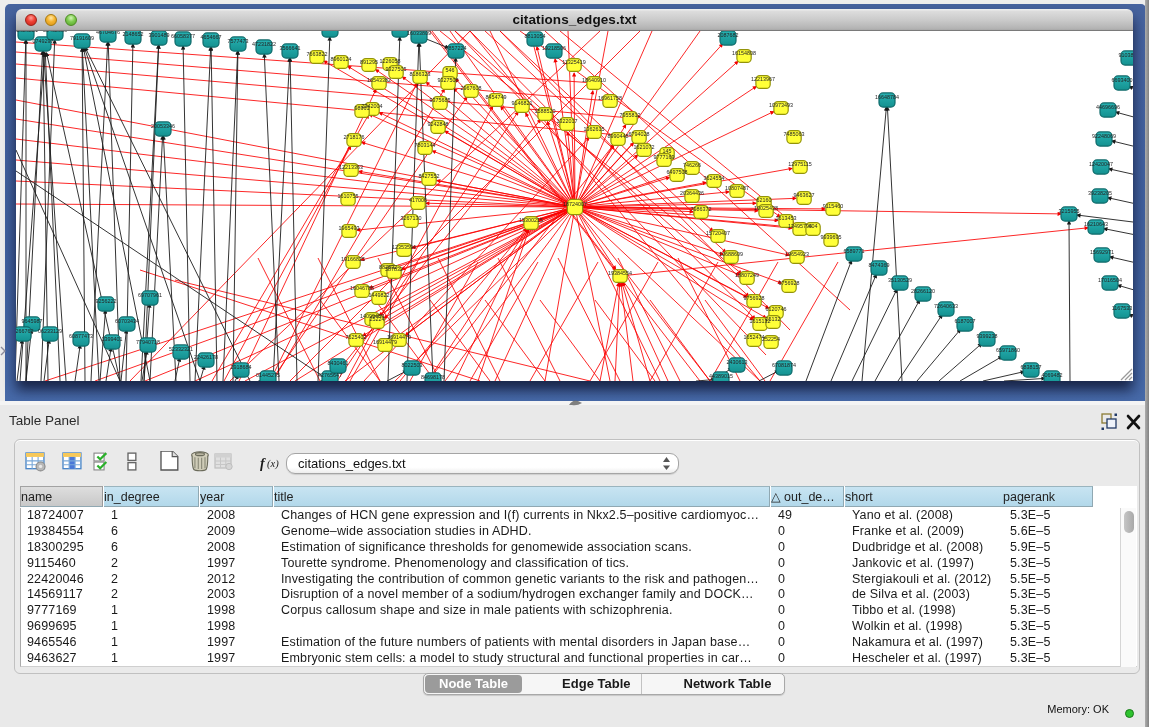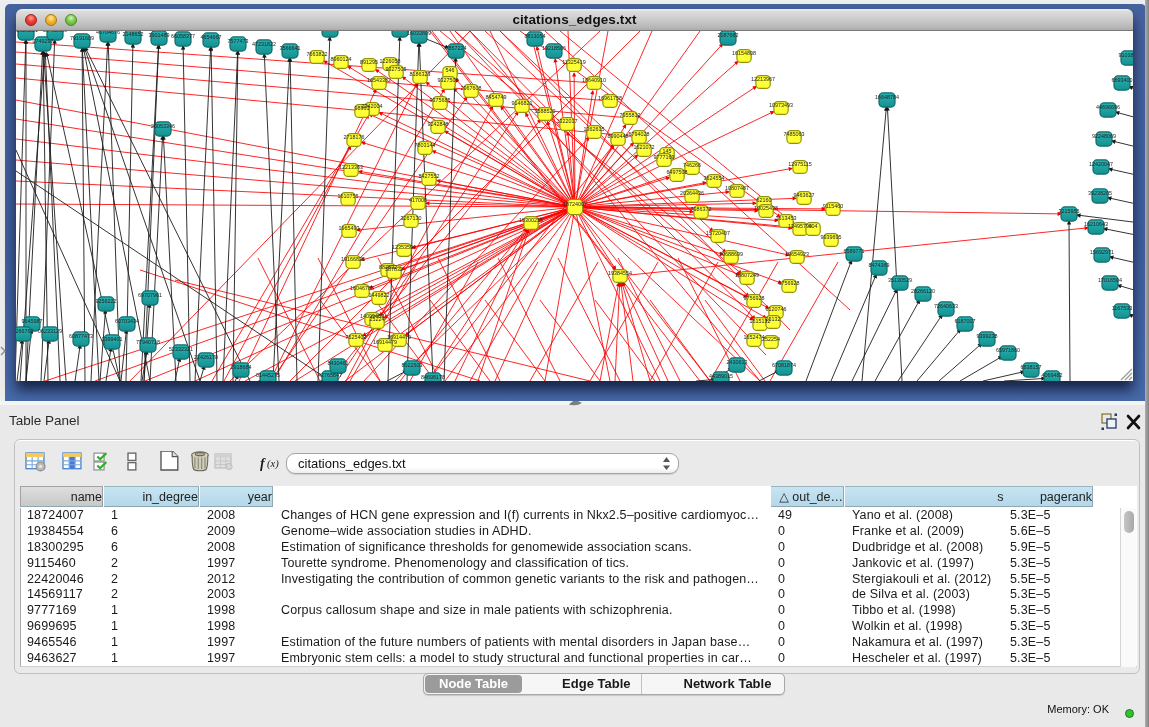--- a/index.html
+++ b/index.html
@@ -9,21 +9,21 @@
 .titlebar { position:absolute; left:0; top:0; width:100%; height:22px; border-radius:6px 6px 0 0; background:linear-gradient(180deg,#f0f0f0 0%,#dcdcdc 12%,#c9c9c9 55%,#b4b4b4 92%,#a8a8a8 100%); border-bottom:1px solid #7a7a7a; }
 .title { position:absolute; width:100%; text-align:center; top:3px; font-size:13.5px; font-weight:bold; color:#111; letter-spacing:0.1px; }
 .tl { position:absolute; top:5px; width:12px; height:12px; border-radius:50%; }
 .tl.r { left:9px; background:radial-gradient(circle at 50% 30%, #ff9d97 0%, #ee4034 45%, #c62419 100%); border:1px solid #9e2018; }
 .tl.y { left:29px; background:radial-gradient(circle at 50% 30%, #ffe9a8 0%, #f5b32e 45%, #d79316 100%); border:1px solid #a8790f; }
 .tl.g { left:49px; background:radial-gradient(circle at 50% 30%, #d2f5b6 0%, #7ecb4f 45%, #54a32a 100%); border:1px solid #4d8c24; }
 .tablepanel { position:absolute; left:0; top:401px; width:1145px; height:326px; background:#e9e9e9; border-top:4px solid #f4f4f4; }
 .tp-title { position:absolute; left:9px; top:8px; font-size:13.5px; color:#2a2a2a; }
 .toolpanel { position:absolute; left:14px; top:34px; width:1126px; height:235px; background:#eaeaea; border:1px solid #c0c0c0; border-radius:6px; box-shadow:inset 0 1px 0 #fff; }
 .thead { position:absolute; left:5px; top:46px; width:1117px; height:22px; background:#fff; }
-.th { position:absolute; top:0; height:21px; background:linear-gradient(180deg,#c8e4f2,#b2d8ea); border-right:1px solid #90a8b2; border-top:1px solid #9ab4be; border-bottom:1px solid #90a8b2; text-align:right; font-size:12.5px; color:#222; line-height:21px; }
+.th { position:absolute; top:0; height:21px; background:linear-gradient(180deg,#c8e4f2,#b2d8ea); border-right:1px solid #90a8b2; border-top:1px solid #9ab4be; border-bottom:1px solid #90a8b2; text-align:left; font-size:12.5px; color:#222; line-height:21px; }
 .th.name { background:linear-gradient(180deg,#dedede,#c8c8c8); border-right:1px solid #9a9a9a; border-top:1px solid #a2a2a2; border-left:1px solid #a2a2a2; }
 .tbody { position:absolute; left:5px; top:68px; width:1117px; height:159px; background:#fff; border-left:1px solid #aaa; border-bottom:1px solid #cfcfcf; }
 .tr { position:relative; height:15.9px; }
 .td { position:absolute; top:0; padding-left:6px; font-size:12.5px; letter-spacing:0.15px; color:#1a1a1a; white-space:nowrap; overflow:hidden; line-height:15.9px; }
 .sbar { position:absolute; left:1105px; top:68px; width:16px; height:159px; background:#fafafa; border-left:1px solid #d5d5d5; }
 .sthumb { position:absolute; left:2.5px; top:3px; width:10px; height:22px; border-radius:6px; background:linear-gradient(90deg,#c6c6c6,#a8a8a8); }
 .tabs { position:absolute; left:423px; top:268px; height:22px; background:#f6f6f6; border:1px solid #a8a8a8; border-radius:5px; display:flex; box-shadow:0 1px 1px rgba(0,0,0,.15); }
 .tab { font-size:13px; color:#1a1a1a; font-weight:bold; line-height:20px; padding:0 10px; border-right:1px solid #c2c2c2;margin-left:29px; }
 .tab.sel { background:#9b9b9b; color:#fff; border-radius:4px; margin:1px; border-right:none; font-weight:bold; padding:0 14px; line-height:18px; }
 .tab:last-child { border-right:none; padding:0 13px; }
@@ -658,20 +658,21 @@
       <span style="position:absolute;left:11px;top:2px;font-size:13px;color:#111">citations_edges.txt</span>
       <svg width="9" height="14" style="position:absolute;right:7px;top:3px">
           <path d="M4.5 0 L8 5 H1 Z" fill="#555"></path>
           <path d="M4.5 13 L1 8.5 H8 Z" fill="#555"></path>
         </svg>
     </div>
     <div class="thead">
         <div class="th name" style="left:0px;width:83px">name</div>
         <div class="th" style="left:84px;width:95px">in_degree</div>
         <div class="th" style="left:180px;width:73px">year</div>
+        <div class="th" style="left:254px;width:496px">title</div>
         <div class="th" style="left:751px;width:73px">△ out_de…</div>
         <div class="th" style="left:825px;width:181px">short</div>
         <div class="th" style="left:983px;width:90px">pagerank</div>
       </div>
     <div class="tbody">
 <div class="tr">
           <div class="td" style="left:0px;width:78px">18724007</div>
           <div class="td" style="left:84px;width:90px">1</div>
           <div class="td" style="left:180px;width:68px">2008</div>
           <div class="td" style="left:254px;width:491px">Changes of HCN gene expression and I(f) currents in Nkx2.5–positive cardiomyoc…</div>
@@ -712,20 +713,21 @@
           <div class="td" style="left:180px;width:68px">2012</div>
           <div class="td" style="left:254px;width:491px">Investigating the contribution of common genetic variants to the risk and pathogen…</div>
           <div class="td" style="left:751px;width:68px">0</div>
           <div class="td" style="left:825px;width:152px">Stergiakouli et al. (2012)</div>
           <div class="td" style="left:983px;width:85px">5.5E–5</div>
         </div>
 <div class="tr">
           <div class="td" style="left:0px;width:78px">14569117</div>
           <div class="td" style="left:84px;width:90px">2</div>
           <div class="td" style="left:180px;width:68px">2003</div>
+          <div class="td" style="left:254px;width:491px">Disruption of a novel member of a sodium/hydrogen exchanger family and DOCK…</div>
           <div class="td" style="left:751px;width:68px">0</div>
           <div class="td" style="left:825px;width:152px">de Silva et al. (2003)</div>
           <div class="td" style="left:983px;width:85px">5.3E–5</div>
         </div>
 <div class="tr">
           <div class="td" style="left:0px;width:78px">9777169</div>
           <div class="td" style="left:84px;width:90px">1</div>
           <div class="td" style="left:180px;width:68px">1998</div>
           <div class="td" style="left:254px;width:491px">Corpus callosum shape and size in male patients with schizophrenia.</div>
           <div class="td" style="left:751px;width:68px">0</div>

